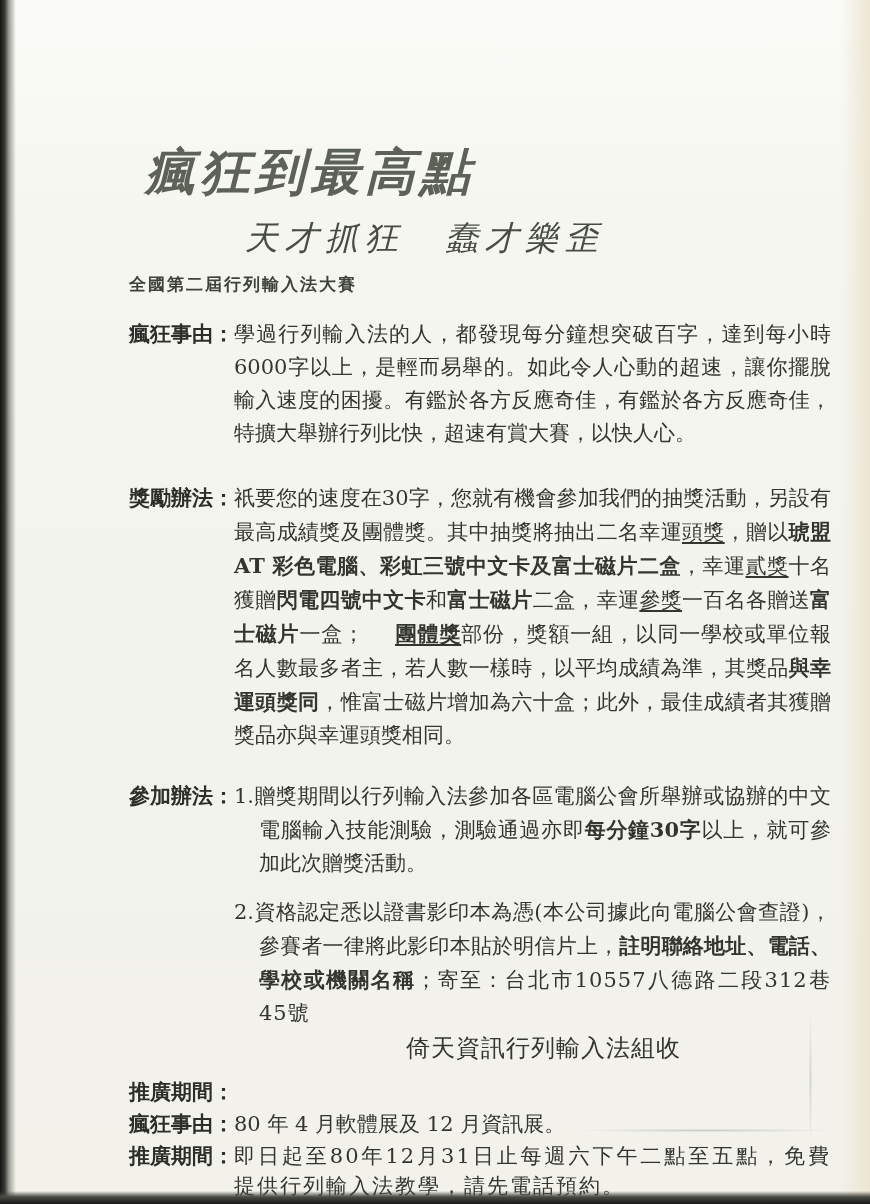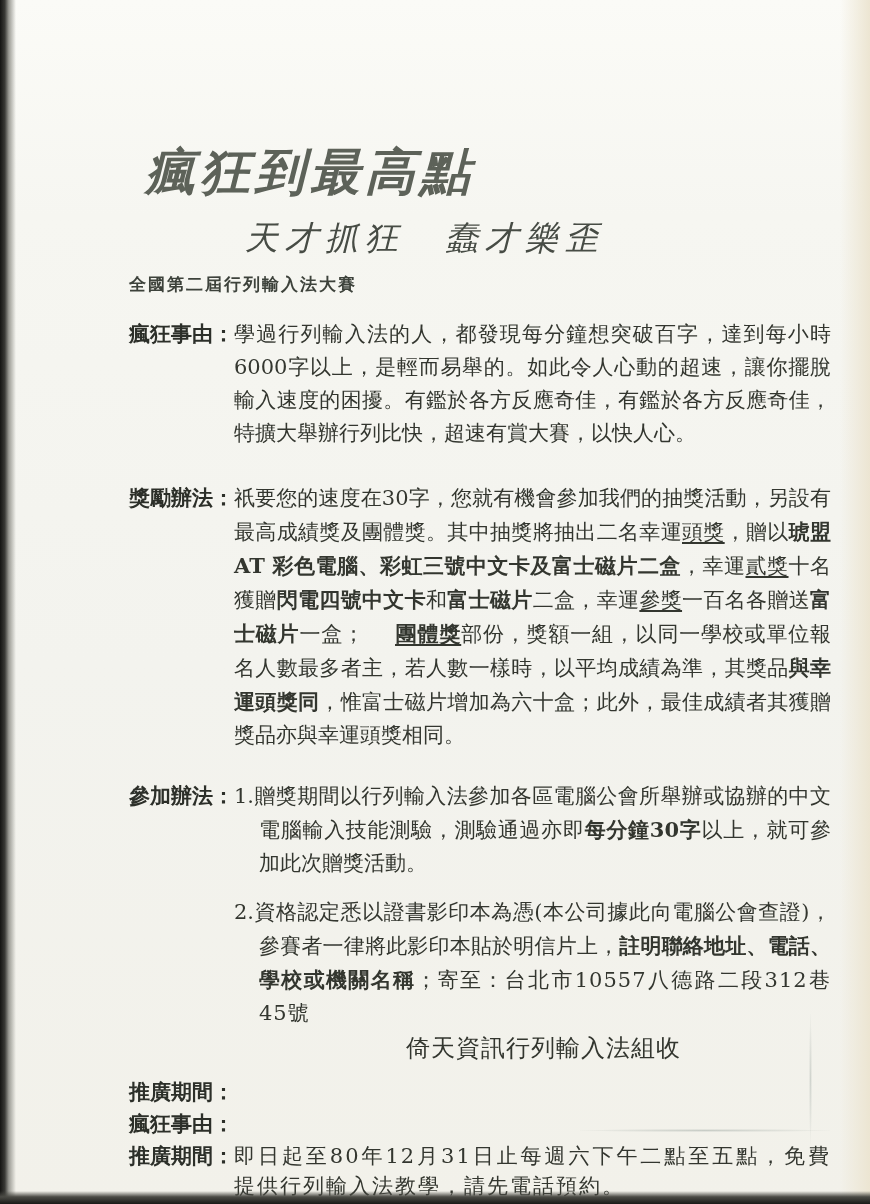--- a/index.html
+++ b/index.html
@@ -103,20 +103,21 @@
       </div>
 
       <div class="bottom-list">
 
         <div class="section">
           <span class="label">推廣期間：</span>
         </div>
 
         <div class="section">
           <span class="label">瘋狂事由：</span>
+          <div class="body">80 年 4 月軟體展及 12 月資訊展。</div>
         </div>
 
 
         <div class="section">
           <span class="label">推廣期間：</span>
           <div class="body kai kai-line">即日起至80年12月31日止每週六下午二點至五點，免費提供行列輸入法教學，請先電話預約。</div>
         </div>
 
       </div>
     </div>

